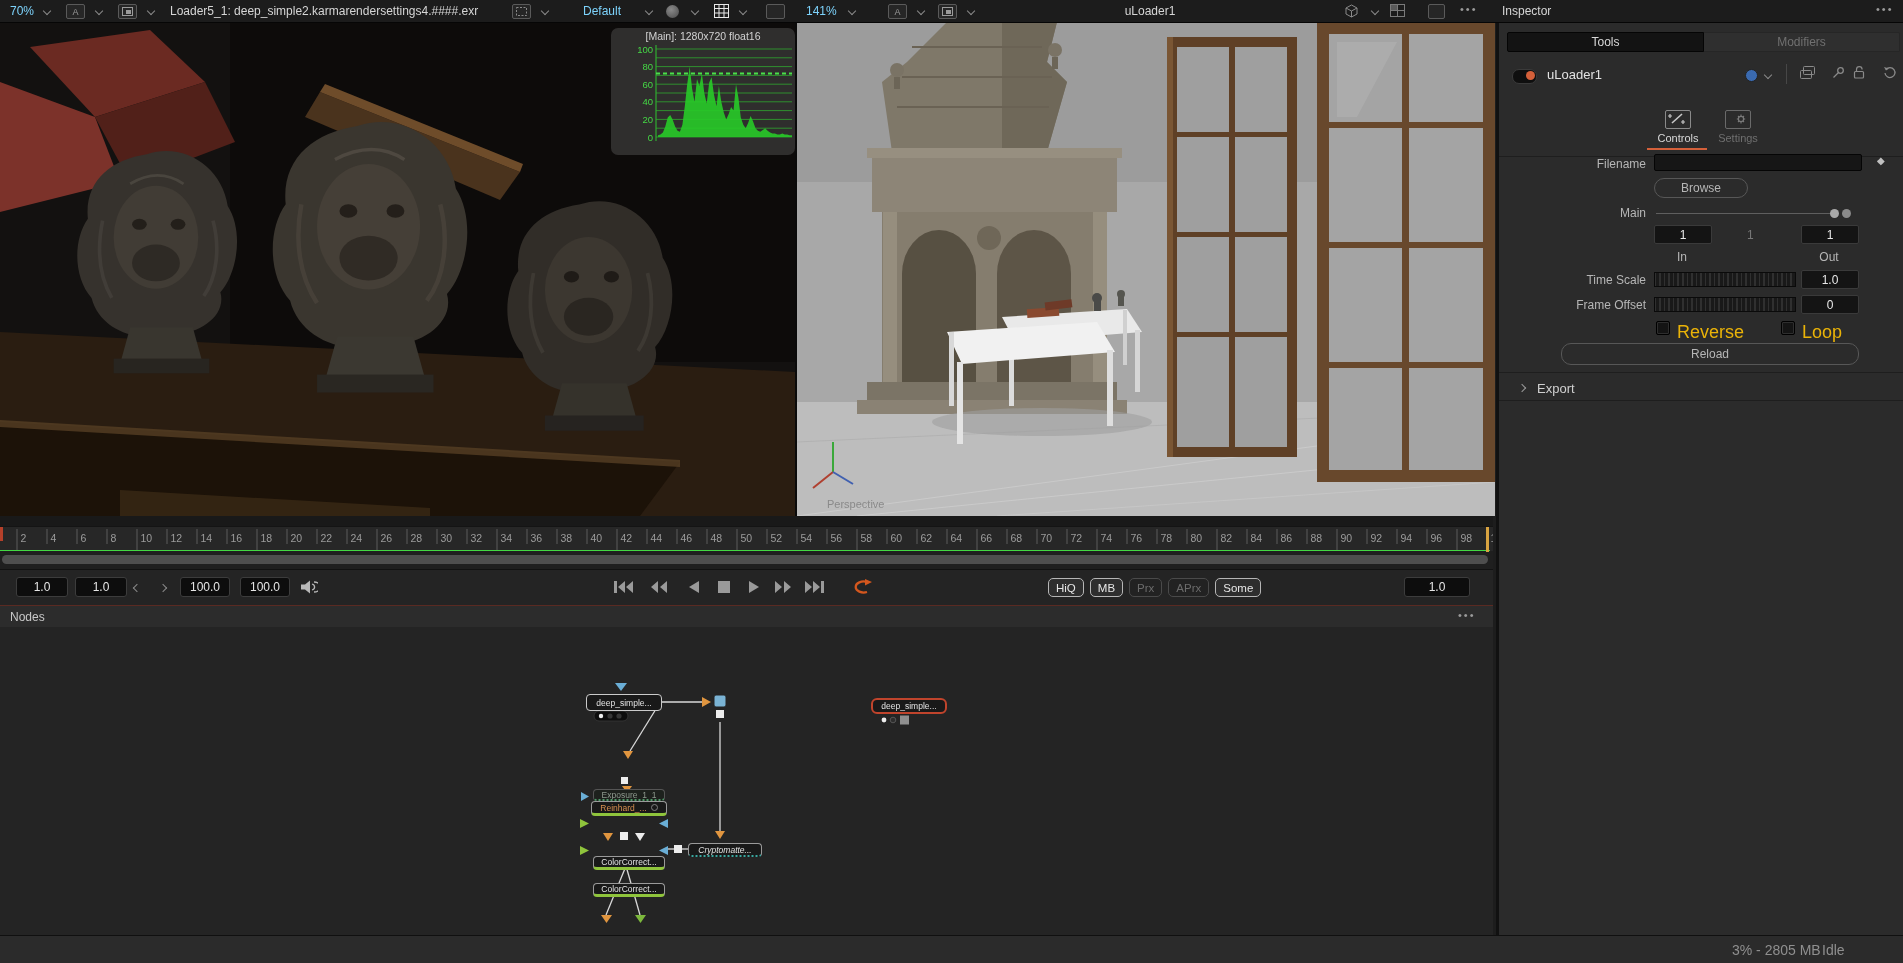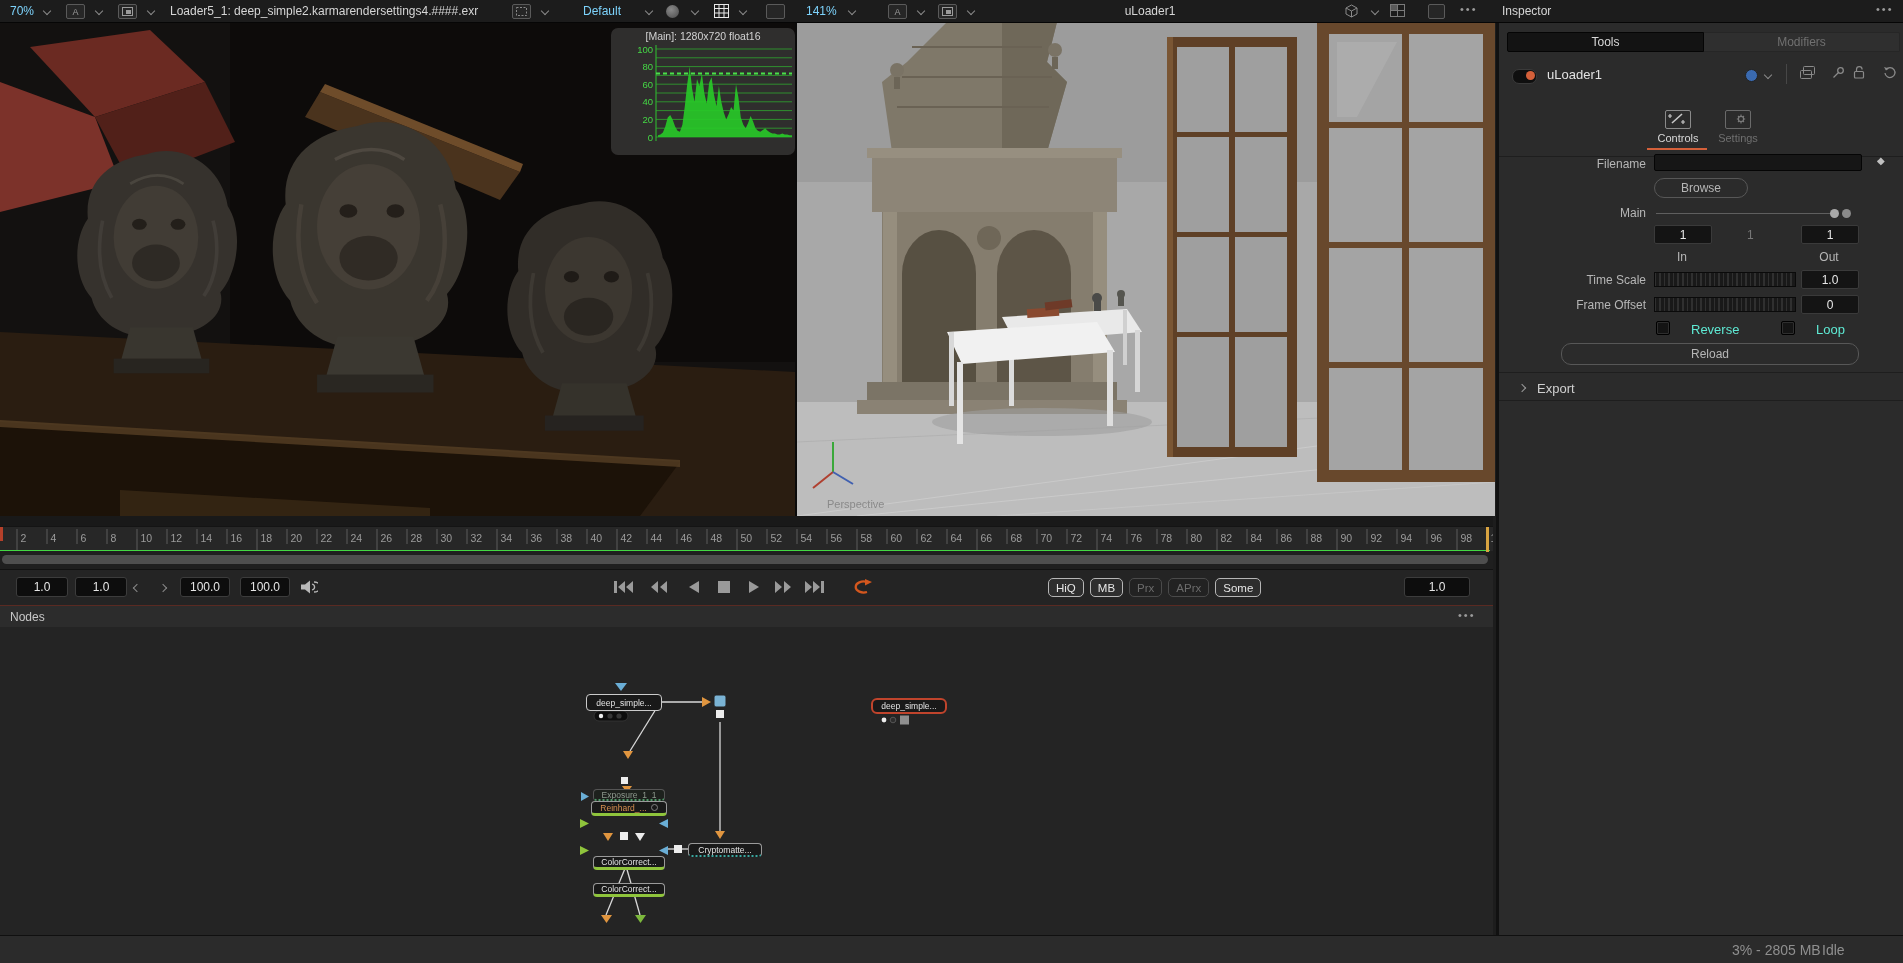--- a/index.html
+++ b/index.html
@@ -45,21 +45,21 @@
   .nodes-header{position:absolute;left:0;top:605px;width:1493px;height:22px;background:#2c2c2c;
                 border-top:1px solid #5a2a22;border-bottom:1px solid #161616;}
   .nodes-title{position:absolute;left:10px;top:4px;color:#c8c8c8;font-size:12px;}
   .nodes-canvas{position:absolute;left:0;top:627px;width:1493px;height:308px;background:#242424;overflow:hidden;}
   .node{position:absolute;background:#191919;border:1px solid #9a9a9a;border-radius:4px;color:#e2e2e2;
         font-size:8.5px;display:flex;align-items:center;justify-content:center;white-space:nowrap;overflow:hidden;padding:0 3px;}
   .node.sel{border-color:#cacaca;}
   .node.greenbar{border-bottom:3px solid #8fc43c;margin-top:40px;}
   .node.red{border:2px solid #c0442c;border-radius:6px;}
   .node.dim{border-color:#555;color:#8e998e;background:#1d211d;border-bottom:2px dotted #4e9a68;}
-  .node.teal{border-bottom:2px dotted #3aa8a0;}
+  .node.teal{border-bottom:2px dotted #3aa8a0;font-style:italic;}
   .reinhard-dot{width:5px;height:5px;border:1px solid #808080;border-radius:50%;margin-left:4px;flex:none;}
   
   .inspector{position:absolute;left:1496px;top:22px;width:407px;height:913px;background:#2b2b2b;border-left:3px solid #111;box-sizing:border-box;}
   .insp-tabs{position:absolute;left:8px;top:10px;right:3px;height:20px;display:flex;}
   .insp-tab{flex:1;display:flex;align-items:center;justify-content:center;font-size:12px;}
   .insp-tab.on{background:#131313;border:1px solid #050505;color:#d8d8d8;border-radius:2px 0 0 2px;}
   .insp-tab.off{background:#2f2f2f;color:#707070;border:1px solid #262626;border-left:none;border-radius:0 2px 2px 0;}
   .toggle{position:absolute;left:13px;top:47px;width:23px;height:13px;background:#0f0f0f;border:1px solid #3a3a3a;border-radius:7px;}
   .toggle .knob{position:absolute;right:1px;top:1px;width:9px;height:9px;border-radius:50%;background:#d4603a;}
   .nodename{position:absolute;left:48px;top:45px;font-size:13px;color:#e2e2e2;}
@@ -69,21 +69,21 @@
   .subtab-lbl{position:absolute;top:110px;font-size:11px;}
   .orange-underline{position:absolute;left:148px;top:126px;width:60px;height:2px;background:#d4603a;}
   .insp-div{position:absolute;left:0;width:407px;height:1px;background:#1e1e1e;}
   .flabel{position:absolute;color:#b6b6b6;font-size:12px;text-align:right;width:140px;left:7px;}
   .finput{position:absolute;left:155px;width:200px;height:15px;background:#161616;border:1px solid #050505;border-radius:2px;color:#ddd;font-size:11px;padding:0 3px;}
   .pillbtn{position:absolute;border:1px solid #575757;border-radius:10px;color:#b6b6b6;display:flex;align-items:center;justify-content:center;font-size:12px;background:transparent;}
   .valbox{position:absolute;width:56px;height:17px;background:#141414;border:1px solid #3a3a3a;border-radius:2px;color:#e8e8e8;display:flex;align-items:center;justify-content:center;font-size:12px;}
   .wheel{position:absolute;left:155px;width:140px;height:13px;border:1px solid #0a0a0a;
          background:repeating-linear-gradient(90deg,#303030 0 1.5px,#191919 1.5px 4.5px);}
   .cbox{position:absolute;width:12px;height:12px;background:#141414;border:1px solid #000;border-radius:2px;box-shadow:inset 0 0 0 1px #2e2e2e;}
-  .cblbl{position:absolute;font-size:13px;color:#5eead4;margin-left:14px;}
+  .cblbl{position:absolute;font-size:18px;color:#eab308;}
   
   .statusbar{position:absolute;left:0;top:935px;width:1903px;height:28px;background:#2b2b2b;border-top:1px solid #101010;z-index:50;}
   .statustxt{position:absolute;top:6px;color:#8f8f8f;font-size:14px;}
   svg{display:block;}
 </style>
 </head>
 <body>
 
 <div class="topbar">
   <span class="tbtxt" style="left:10px">70%</span>

